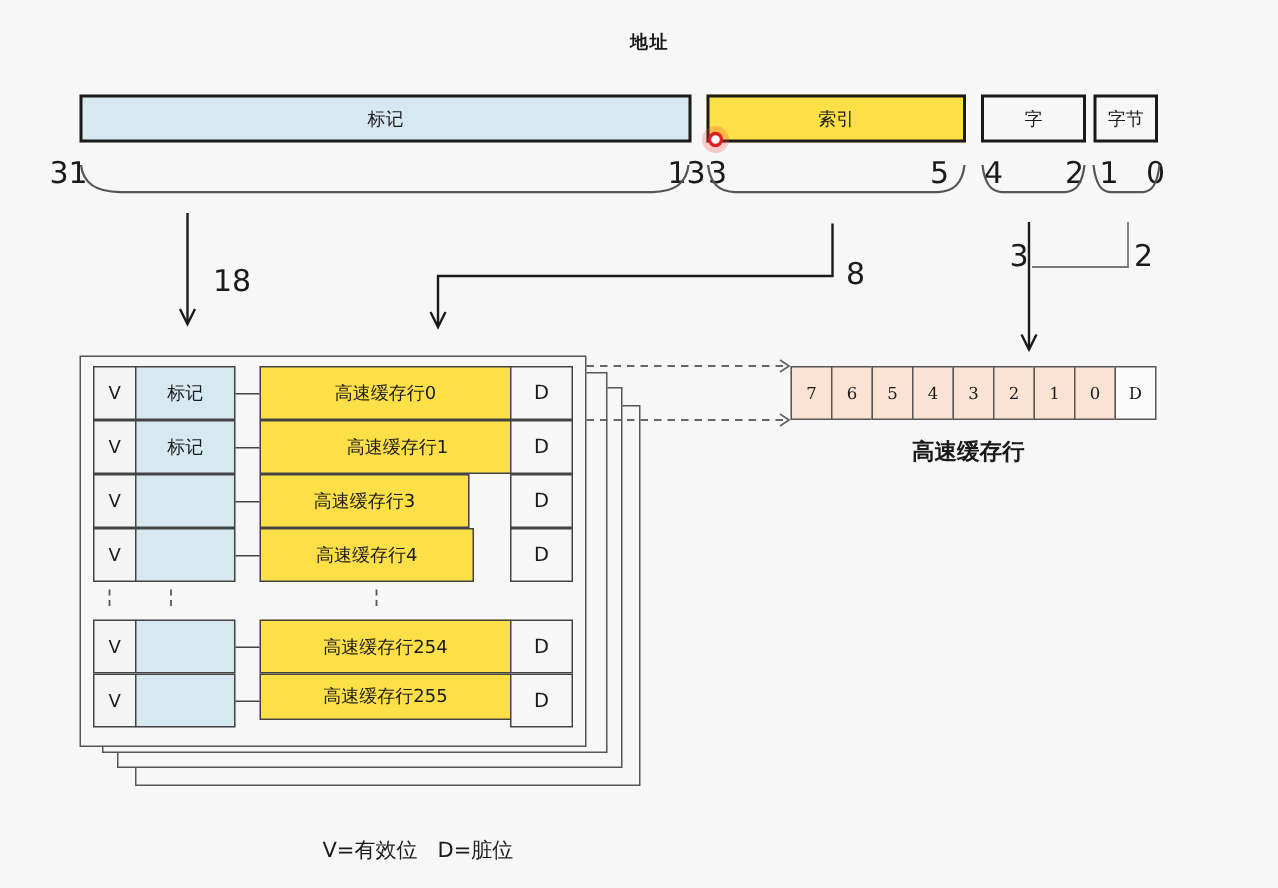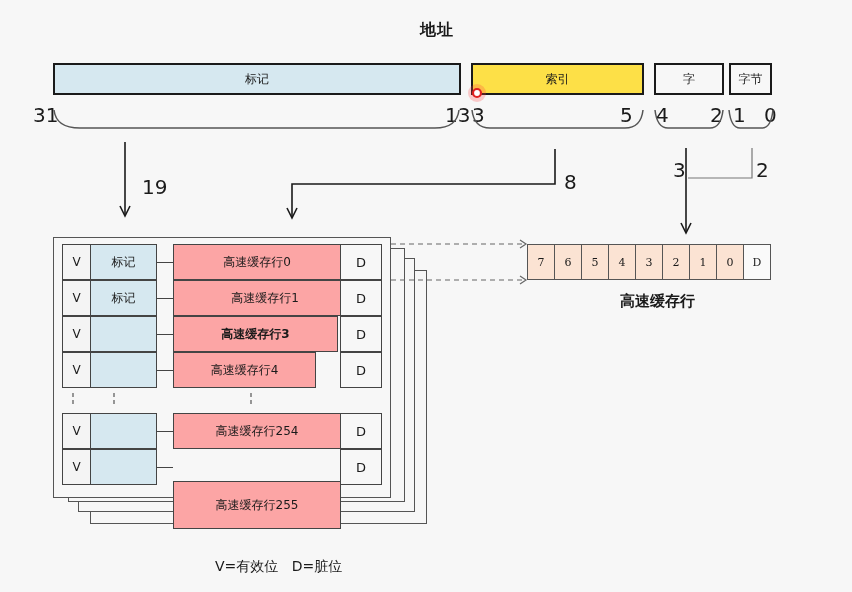--- a/index.html
+++ b/index.html
@@ -3,33 +3,33 @@
 <meta charset="utf-8">
 <style>
   html, body { margin: 0; padding: 0; }
   body {
     width: 852px; height: 592px; position: relative; overflow: hidden;
     background: #f7f7f7;
     font-family: "DejaVu Sans", "Liberation Sans", sans-serif;
     color: #1a1a1a;
   }
   .abs { position: absolute; }
-  .title { left: 420px; top: 20px; font-size: 16px; font-weight: bold; letter-spacing: 1px; }
+  .title { left: 420px; top: 20px; font-size: 12px; font-weight: bold; letter-spacing: 1px; }
   .field { border: 2px solid #1a1a1a; box-sizing: border-box; display: flex; align-items: center; justify-content: center; font-size: 12px; }
   .num { font-size: 20px; }
   svg.overlay { position: absolute; left: 0; top: 0; }
   .sheet { position: absolute; border: 1.5px solid #555; background: #f7f7f7; box-sizing: border-box; }
   .cell { position: absolute; box-sizing: border-box; border: 1px solid #444; display: flex; align-items: center; justify-content: center; font-size: 12px; }
   .v { background: #f4f4f4; }
   .tag { background: #d6e8f0; }
-  .line { background: #fca5a5; }
+  .line { background: #fde047; }
   .d { background: #f7f7f7; font-size: 13px; }
   .byte { position: absolute; box-sizing: border-box; border: 1px solid #555; display: flex; align-items: center; justify-content: center; font-size: 11px; font-family: "DejaVu Serif", serif; background: #fbe3d3; }
   .byte.dirty { background: #fafafa; }
-  .caption { font-size: 15px; font-weight: bold; margin-left: 12px; }
+  .caption { font-size: 15px; font-weight: bold; }
   .legend { font-size: 14px; text-align: right; }
 </style>
 </head>
 <body>
 
 <div class="abs title">地址</div>
 
 <div class="abs field" style="left:53px;top:63px;width:408px;height:32px;background:#d6e8f0;">
   <span>标记</span>
 </div>
@@ -45,21 +45,21 @@
 
 <div class="abs num" style="left:33px;top:103px;">31</div>
 <div class="abs num" style="left:445px;top:103px;">13</div>
 <div class="abs num" style="left:472px;top:103px;">3</div>
 <div class="abs num" style="left:620px;top:103px;">5</div>
 <div class="abs num" style="left:656px;top:103px;">4</div>
 <div class="abs num" style="left:710px;top:103px;">2</div>
 <div class="abs num" style="left:733px;top:103px;">1</div>
 <div class="abs num" style="left:764px;top:103px;">0</div>
 
-<div class="abs num" style="left:142px;top:175px;">19</div>
+<div class="abs num" style="left:142px;top:175px;">18</div>
 <div class="abs num" style="left:564px;top:170px;">8</div>
 <div class="abs num" style="left:673px;top:158px;">3</div>
 <div class="abs num" style="left:756px;top:158px;">2</div>
 
 <div class="sheet" style="left:90px;top:270px;width:337px;height:254px;"></div>
 <div class="sheet" style="left:78px;top:258px;width:337px;height:254px;"></div>
 <div class="sheet" style="left:68px;top:248px;width:337px;height:254px;"></div>
 <div class="sheet" style="left:53px;top:237px;width:338px;height:261px;"></div>
 
 <div id="rows">
@@ -68,36 +68,36 @@
     <div class="cell line" style="left: 173px; top: 244px; width: 168px; height: 36px;">高速缓存行0</div>
     <div class="cell d" style="left: 340px; top: 244px; width: 42px; height: 36px;">D</div>
     <div class="abs" style="left: 157px; top: 262px; width: 16px; height: 1px; background: rgb(68, 68, 68);"></div>
     <div class="cell v" style="left: 62px; top: 280px; width: 29px; height: 36px;">V</div>
     <div class="cell tag" style="left: 90px; top: 280px; width: 67px; height: 36px;">标记</div>
     <div class="cell line" style="left: 173px; top: 280px; width: 184px; height: 36px;">高速缓存行1</div>
     <div class="cell d" style="left: 340px; top: 280px; width: 42px; height: 36px;">D</div>
     <div class="abs" style="left: 157px; top: 298px; width: 16px; height: 1px; background: rgb(68, 68, 68);"></div>
     <div class="cell v" style="left: 62px; top: 316px; width: 29px; height: 36px;">V</div>
     <div class="cell tag" style="left: 90px; top: 316px; width: 67px; height: 36px;"></div>
-    <div class="cell line" style="left: 173px; top: 316px; width: 165px; height: 36px; font-weight: bold;">高速缓存行3</div>
+    <div class="cell line" style="left: 173px; top: 316px; width: 140px; height: 36px;">高速缓存行3</div>
     <div class="cell d" style="left: 340px; top: 316px; width: 42px; height: 36px;">D</div>
     <div class="abs" style="left: 157px; top: 334px; width: 16px; height: 1px; background: rgb(68, 68, 68);"></div>
     <div class="cell v" style="left: 62px; top: 352px; width: 29px; height: 36px;">V</div>
     <div class="cell tag" style="left: 90px; top: 352px; width: 67px; height: 36px;"></div>
     <div class="cell line" style="left: 173px; top: 352px; width: 143px; height: 36px;">高速缓存行4</div>
     <div class="cell d" style="left: 340px; top: 352px; width: 42px; height: 36px;">D</div>
     <div class="abs" style="left: 157px; top: 370px; width: 16px; height: 1px; background: rgb(68, 68, 68);"></div>
     <div class="cell v" style="left: 62px; top: 413px; width: 29px; height: 36px;">V</div>
     <div class="cell tag" style="left: 90px; top: 413px; width: 67px; height: 36px;"></div>
     <div class="cell line" style="left: 173px; top: 413px; width: 168px; height: 36px;">高速缓存行254</div>
     <div class="cell d" style="left: 340px; top: 413px; width: 42px; height: 36px;">D</div>
     <div class="abs" style="left: 157px; top: 431px; width: 16px; height: 1px; background: rgb(68, 68, 68);"></div>
     <div class="cell v" style="left: 62px; top: 449px; width: 29px; height: 36px;">V</div>
     <div class="cell tag" style="left: 90px; top: 449px; width: 67px; height: 36px;"></div>
-    <div class="cell line" style="left: 173px; top: 449px; width: 168px; height: 48px; margin-top: 32px;">高速缓存行255</div>
+    <div class="cell line" style="left: 173px; top: 449px; width: 168px; height: 31px;">高速缓存行255</div>
     <div class="cell d" style="left: 340px; top: 449px; width: 42px; height: 36px;">D</div>
     <div class="abs" style="left: 157px; top: 467px; width: 16px; height: 1px; background: rgb(68, 68, 68);"></div>
   </div>
 
 <div id="bytes">
     <div class="byte" style="left: 527px; top: 244px; width: 28px; height: 36px;">7</div>
     <div class="byte" style="left: 554px; top: 244px; width: 28px; height: 36px;">6</div>
     <div class="byte" style="left: 581px; top: 244px; width: 28px; height: 36px;">5</div>
     <div class="byte" style="left: 608px; top: 244px; width: 28px; height: 36px;">4</div>
     <div class="byte" style="left: 635px; top: 244px; width: 28px; height: 36px;">3</div>

